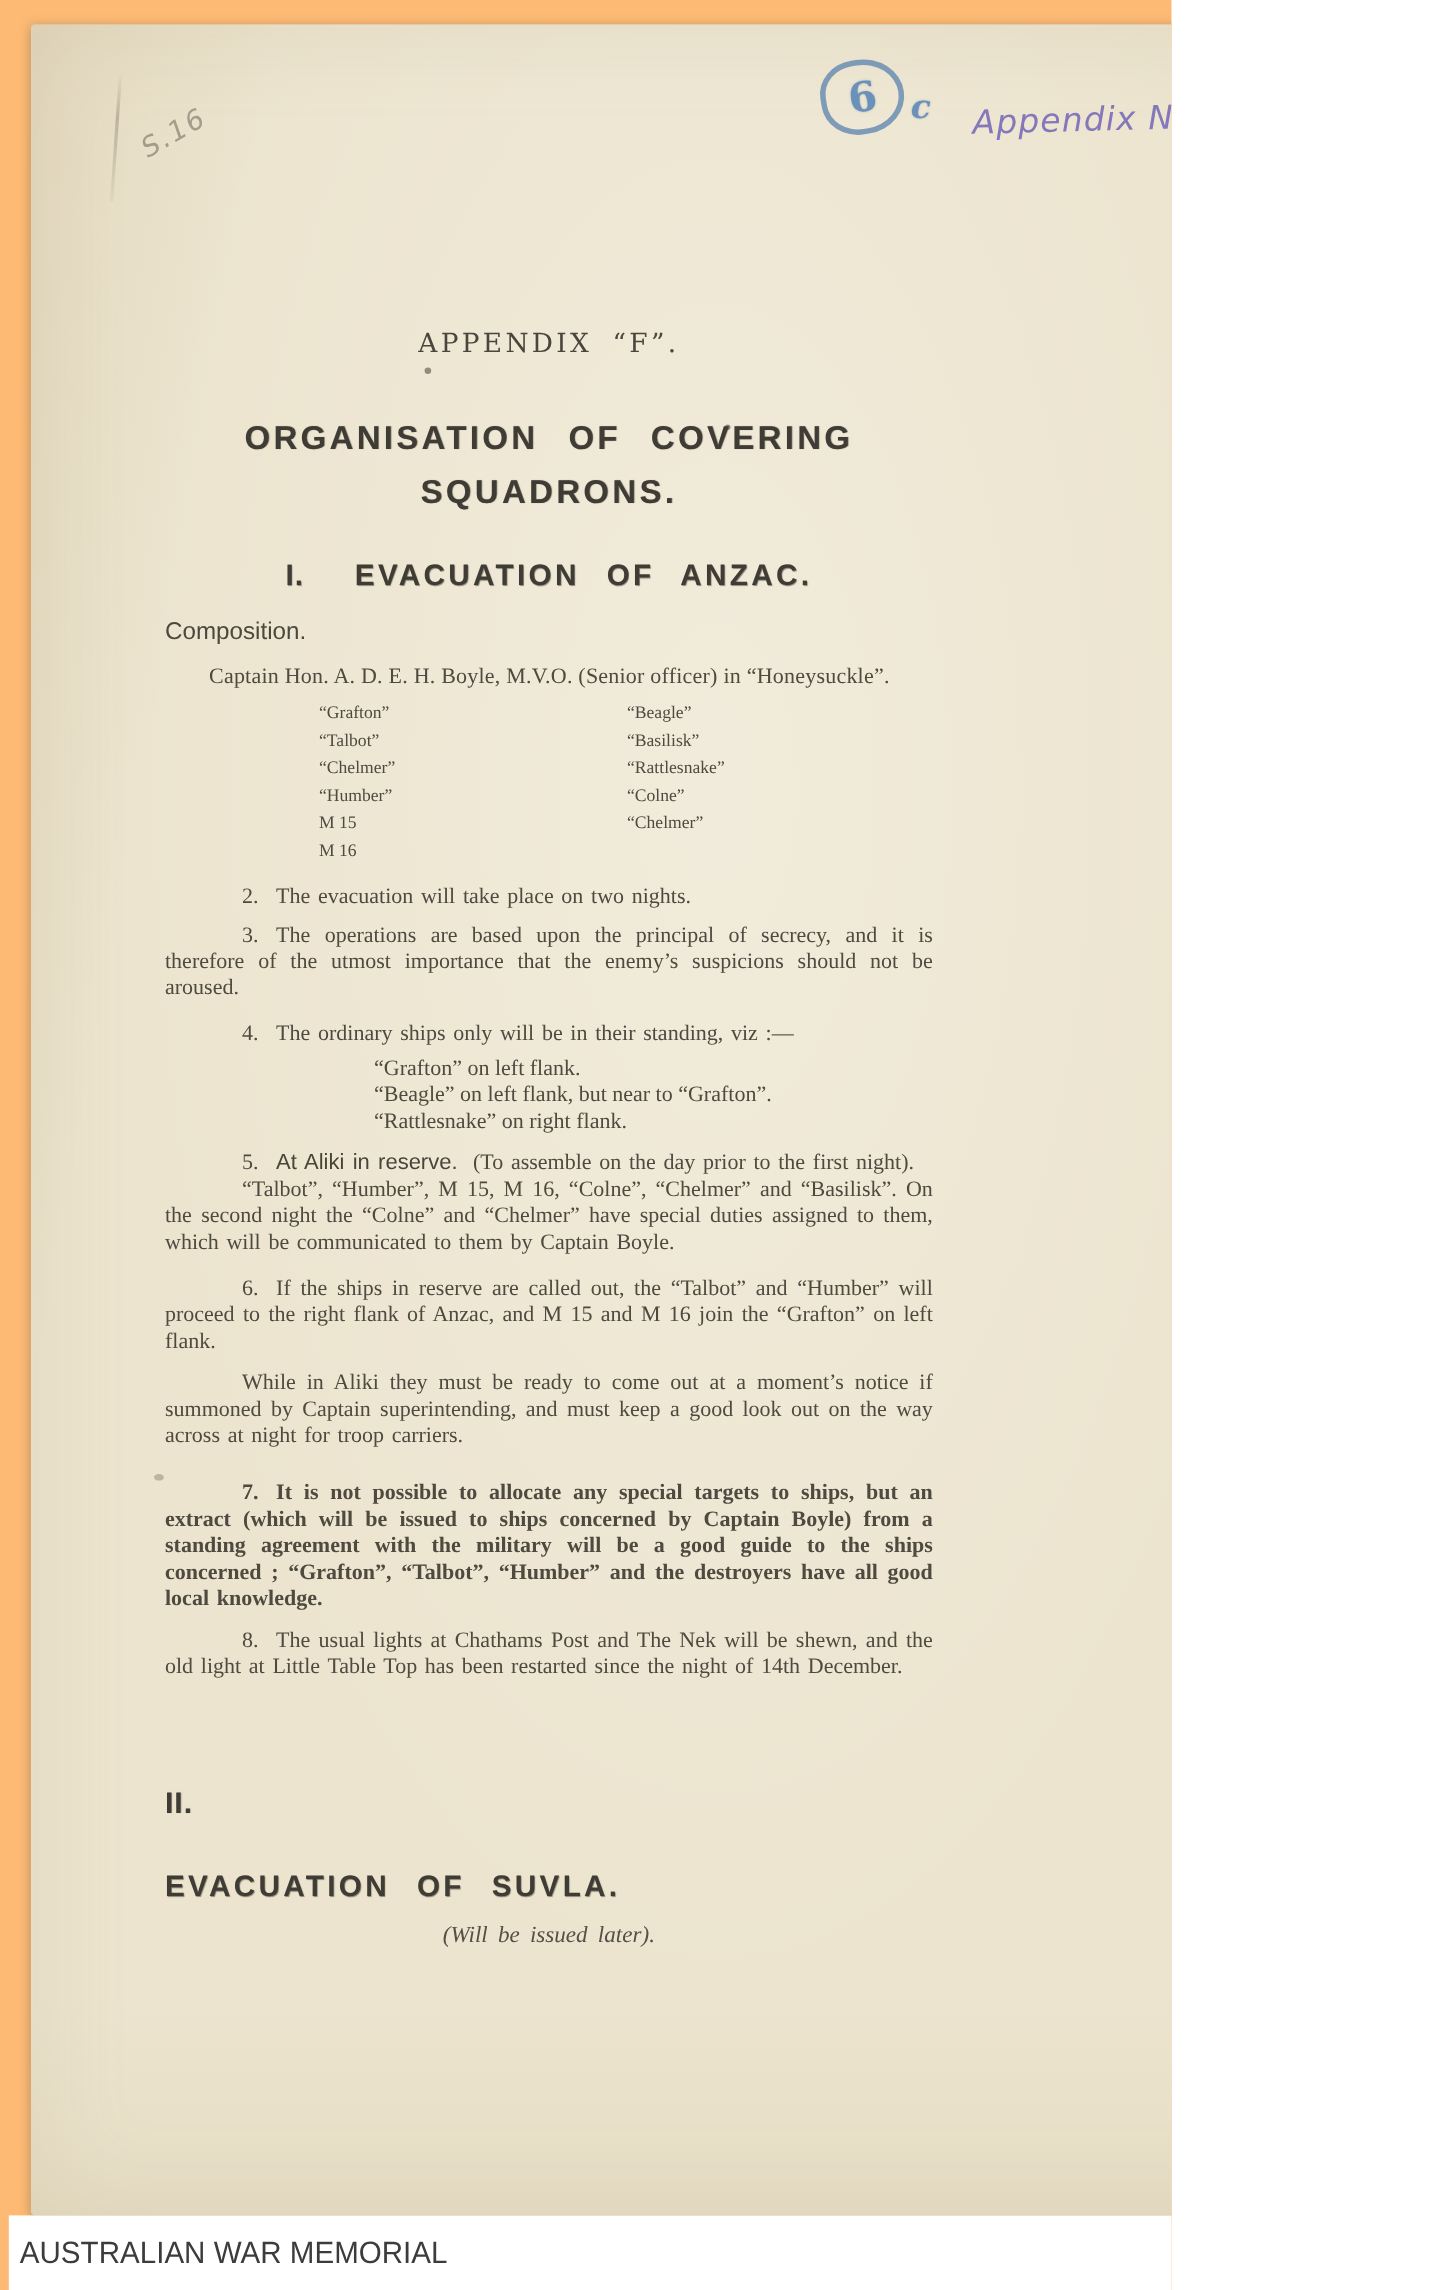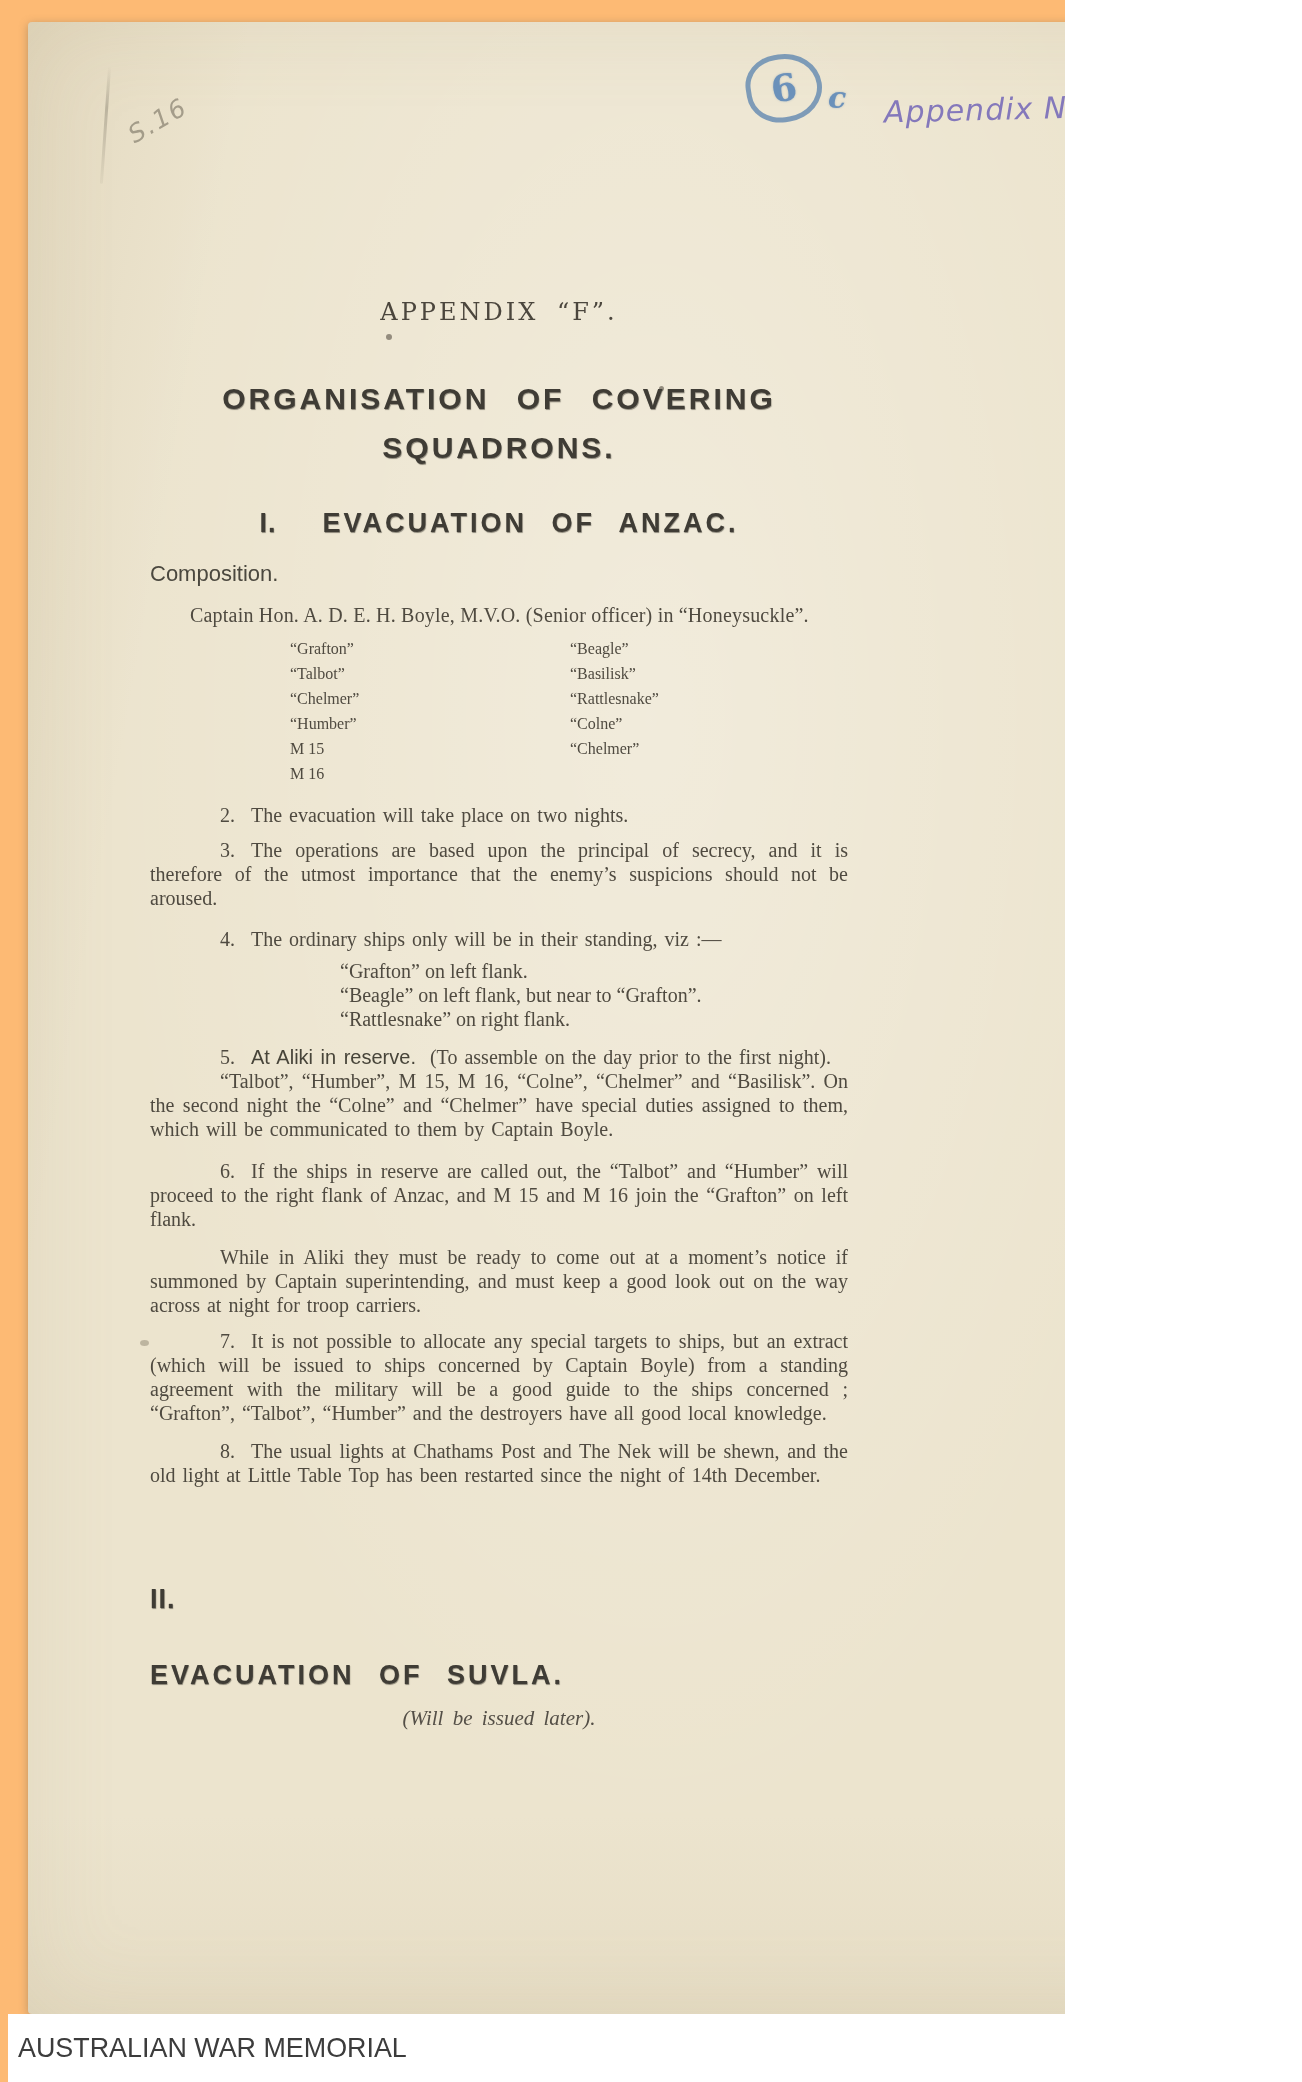--- a/index.html
+++ b/index.html
@@ -101,21 +101,21 @@
   .p-num{text-indent:70px;}
   .pnum{padding-right:16px;}
   .mt-p2{margin-top:17px;}
   .mt-p3{margin-top:11px;}
   .mt-p4{margin-top:17px;}
   .p4-items{margin-top:8px;margin-left:190px;font-size:20px;line-height:24px;}
   .mt-p5{margin-top:14px;}
   .sans-inline{font-family:"Liberation Sans",sans-serif;font-size:20px;color:#474439;padding-right:14px;}
   .mt-p6{margin-top:18px;}
   .mt-aliki{margin-top:14px;}
-  .mt-p7{margin-top:12px;}
+  .mt-p7{margin-top:28px;font-weight:bold;}
   .mt-p8{margin-top:14px;}
   .sec2{margin-top:97px;flex-direction:column;}
   .issued-note{
     margin-top:15px;text-align:center;
     font-style:italic;font-size:21px;line-height:26px;color:#544f47;word-spacing:4px;
   }
   
   .footer{
     position:absolute;left:8px;top:2014px;width:1302px;height:68px;
     background:#ffffff;display:flex;align-items:center;justify-content:space-between;

